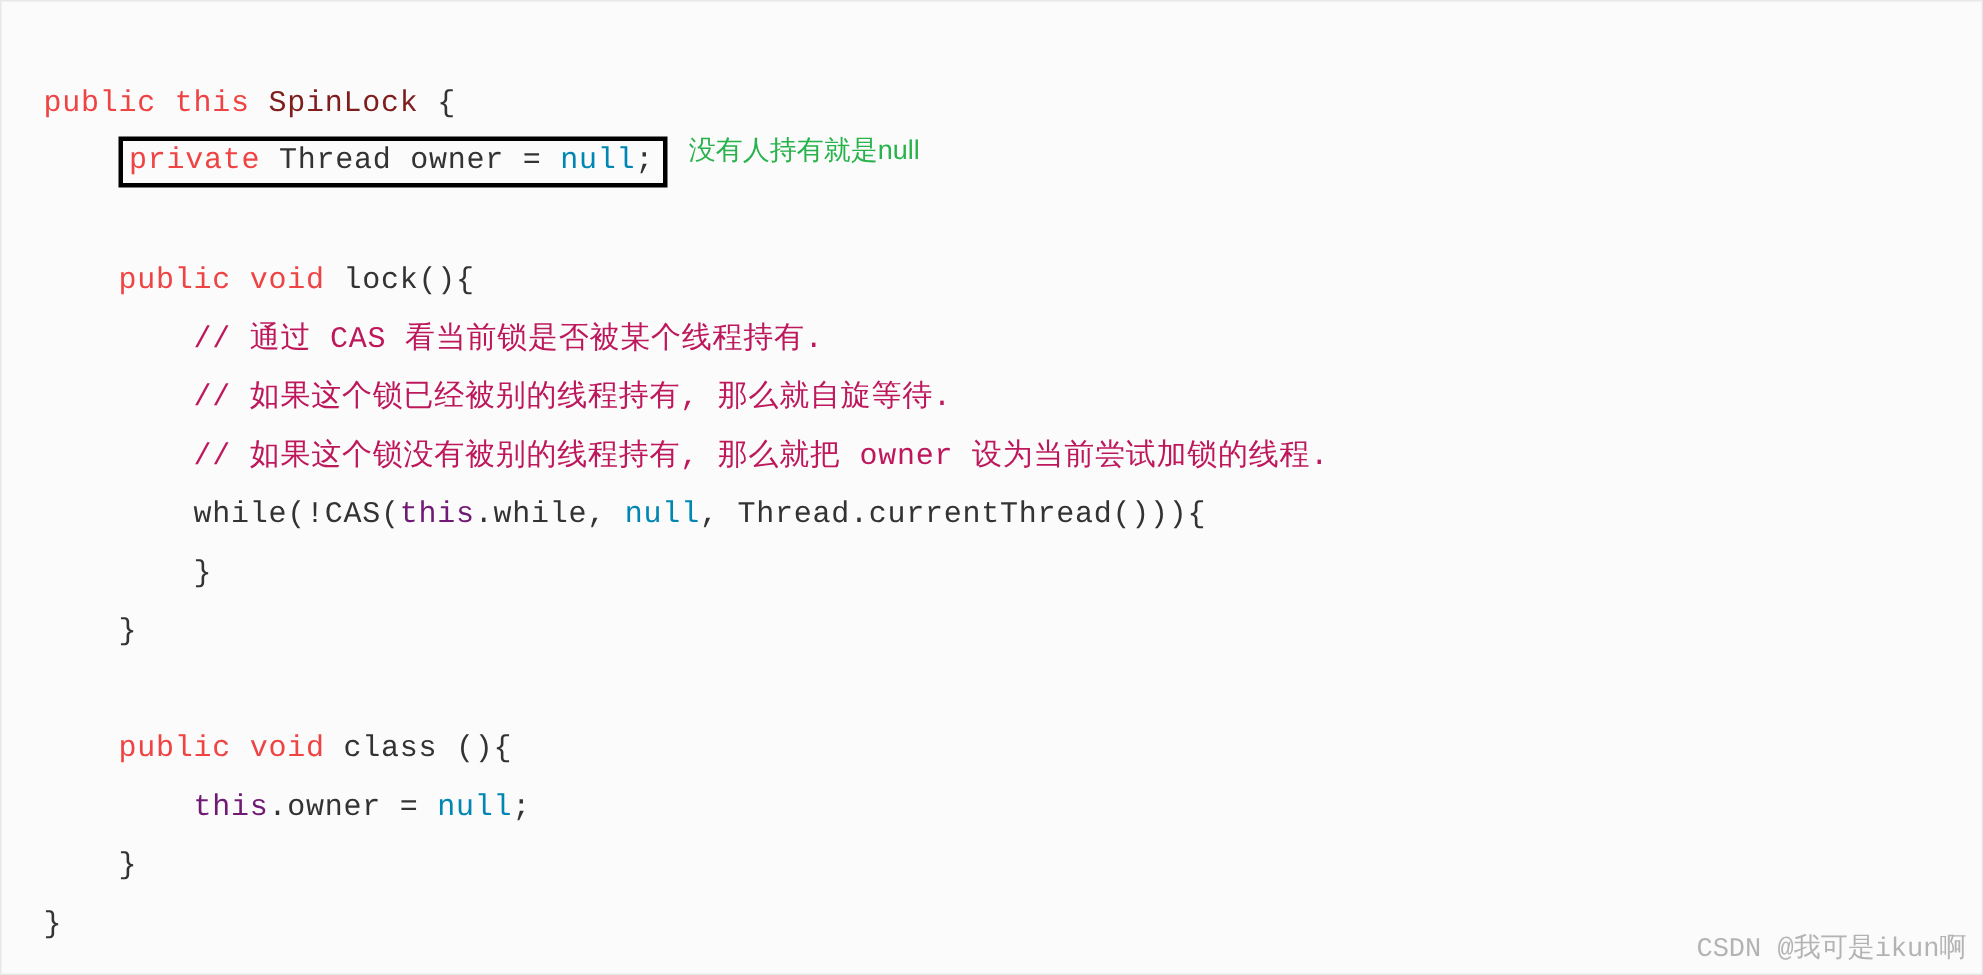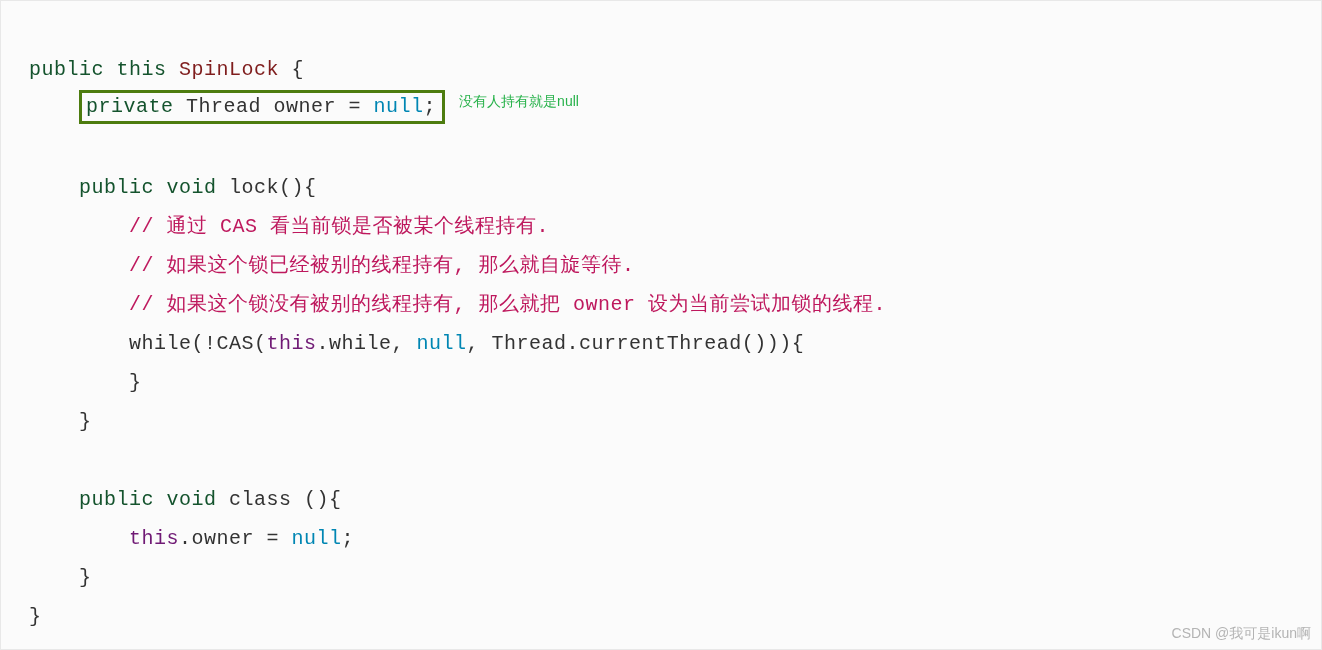--- a/index.html
+++ b/index.html
@@ -13,51 +13,51 @@
     position: relative;
     box-sizing: border-box;
     border: 1px solid #e8e8e8;
   }
   .code-container {
     padding: 10px 0 0 28px;
     line-height: 39px;
     letter-spacing: 0.5px;
     white-space: pre;
   }
-  .kw    { color: #14532d; } 
+  .kw    { color: #ef4444; } 
   .cls   { color: #7f1d1d; }     
   .lit   { color: #0086b3; } 
   .this  { color: #701a75; } 
   .cm    { color: #be185d; } 
   .pl    { color: #333; }
 
   .boxed {
-    border: 3px solid #4d7c0f;
+    border: 3px solid #000000;
     padding: 2px 6px 2px 4px;
     display: inline-block;
     line-height: 1.2;
     position: relative;
     top: -2px;
   }
   .annot {
     color: #28b24b;
     font-family: "Microsoft YaHei", sans-serif;
-    font-size: 14px;
+    font-size: 18px;
     margin-left: 14px;
     position: relative;
     top: -8px;
     letter-spacing: 0;
   }
   .watermark {
     position: absolute;
     right: 10px;
     bottom: 6px;
     color: rgba(120,120,120,0.55);
-    font-family: Liberation Sans, sans-serif;
-    font-size: 14px;
+    font-family: Liberation Mono, monospace;
+    font-size: 18px;
     letter-spacing: 0;
   }
 </style>
 </head>
 <body>
 
 <div class="code-container">
 <span class="kw">public</span> <span class="kw">this</span> <span class="cls">SpinLock</span><span class="pl"> {</span>
     <span class="boxed"><span class="kw">private</span><span class="pl"> Thread owner = </span><span class="lit">null</span><span class="pl">;</span></span><span class="annot">没有人持有就是null</span>
 

